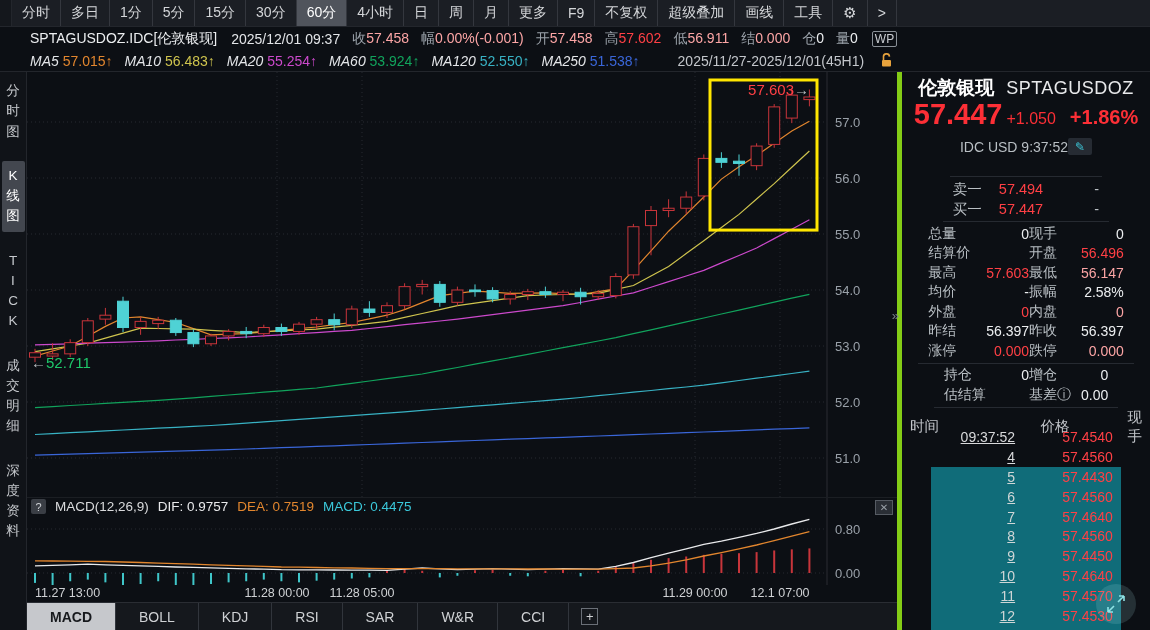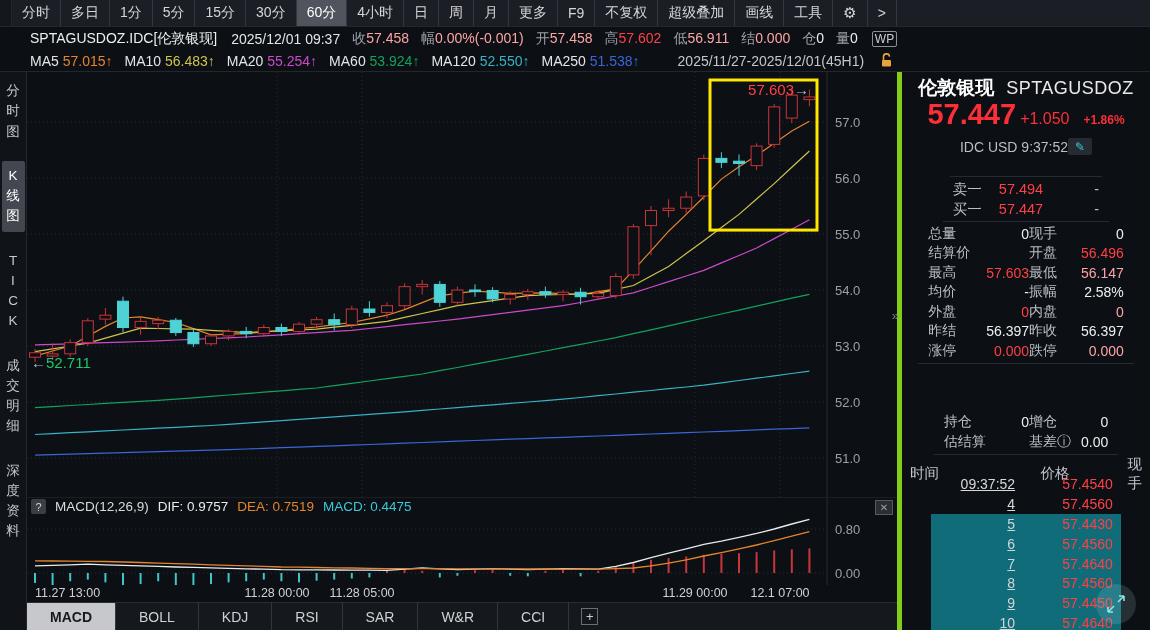--- a/index.html
+++ b/index.html
@@ -24,21 +24,21 @@
   #quotebar .dt { color:#e3e5e8; margin-right:12px; }
   .qf { margin-right:12px; }
   .qlabel { color:#9aa1a9; }
   .green { color:#fca5a5; } .red { color:#ff4045; } .white { color:#eceef0; }
   .wp { border:1px solid #8a9097; color:#c9ccd1; font-size:12px; padding:0 2px; border-radius:2px; margin-left:2px; }
 
   
   #mabar { height:22px; flex:0 0 22px; display:flex; align-items:center; font-size:14px;
     padding-left:30px; background:#0c0f14; border-bottom:1px solid #23262c; white-space:nowrap; }
   .maf { margin-right:12px; }
-  .malabel { color:#e3e5e8; }
+  .malabel { color:#e3e5e8;font-style:italic; }
   .c-ma5{color:#e2862e}.c-ma10{color:#cfc44e}.c-ma20{color:#cc49cc}.c-ma60{color:#11a35c}.c-ma120{color:#38b2c4}.c-ma250{color:#3a66d9}
   #period-range { color:#c3c6cb; margin-left:26px; }
   #lock { margin-left:16px; display:inline-flex; }
 
   
   #body { flex:1; display:flex; min-height:0; }
   #sidebar { width:27px; flex:0 0 27px; background:#101318; border-right:1px solid #23262c;
     display:flex; flex-direction:column; align-items:center; padding-top:4px; row-gap:14px; }
   .side-item { width:23px; text-align:center; font-size:13.5px; line-height:1.5; color:#c6c9cd;
     white-space:pre-line; padding:5px 0; cursor:pointer; border-radius:2px; }
@@ -68,30 +68,30 @@
 
   
   #panel { width:253px; flex:0 0 253px; border-left:5px solid #84cc16; background:#0c0f14;
     display:flex; flex-direction:column; position:relative; overflow:hidden;align-items:center; }
   .p-head { display:flex; align-items:baseline; gap:12px; padding:3px 10px 1px; height:28px; }
   .p-name { font-size:19px; font-weight:bold; color:#fff; white-space:nowrap; }
   .p-code { font-size:18px; color:#e8e9eb; letter-spacing:0.5px; }
   .p-price-row { display:flex; align-items:baseline; padding:0 10px; height:36px; }
   .p-price { font-size:29px; font-weight:bold; color:#fc2f36; line-height:1; }
   .p-change { font-size:16px; color:#fc2f36; margin-left:4px; }
-  .p-pct { font-size:12px; color:#fc2f36; margin-left:14px; font-weight:bold; }
+  .p-pct { font-size:20px; color:#fc2f36; margin-left:14px; font-weight:bold; }
   .p-meta-row { display:flex; align-items:center; padding:2px 10px 21px; color:#b9bfc4; font-size:14px; border-bottom:1px solid #262a31; }
   #edit-btn { margin-left:auto; width:24px; height:17px; background:#262b33; border-radius:2px; color:#3cc8da;
     font-size:12px; display:flex; align-items:center; justify-content:center; cursor:pointer; }
   .ba-row { display:grid; grid-template-columns:46px 1fr 56px; padding:0 10px; height:20px; align-items:center; font-size:14.5px; }
   .ba-row .lbl { color:#b9bfc4; } .ba-row .val { text-align:center; color:#ff4045; } .ba-row .ext { text-align:right; color:#b9bfc4; }
   #bidask { border-bottom:1px solid #262a31; padding:2px 0; }
   #stats,#positions { padding:2px 0; }
   #stats { border-bottom:1px solid #262a31; }
-  #positions { border-bottom:1px solid #262a31;margin-top:47px; }
+  #positions { border-bottom:1px solid #262a31; }
   .srow { display:grid; grid-template-columns:58px 1fr 52px 1fr; padding:0 10px; height:19.5px; align-items:center; font-size:14px; }
   .srow .lbl { color:#b9bfc4; white-space:nowrap; } .srow .v { text-align:right; }
   #tick-head { display:grid; grid-template-columns:76px 90px 1fr; padding:0 8px; height:20px; align-items:center;
     font-size:14.5px; color:#c3c6cb;gap:24px; }
   #tick-head .h2 { text-align:center; } #tick-head .h3 { text-align:right; }
   #tick-rows { flex:1; overflow:hidden; }
   .trow { display:grid; grid-template-columns:76px 90px 1fr; padding:0 8px; height:19.8px; align-items:center; font-size:14px; }
   .trow .t { text-align:right; color:#d8d9db;text-decoration:underline; } .trow .p { text-align:right; color:#ff4045; } .trow .v { text-align:right; color:#ff4045; }
   .trow.hl { background:#106c79; } .trow.hl .t { color:#cfd6d6; }
   #expand-btn { position:absolute; right:14px; bottom:6px; width:40px; height:40px; border-radius:50%;

